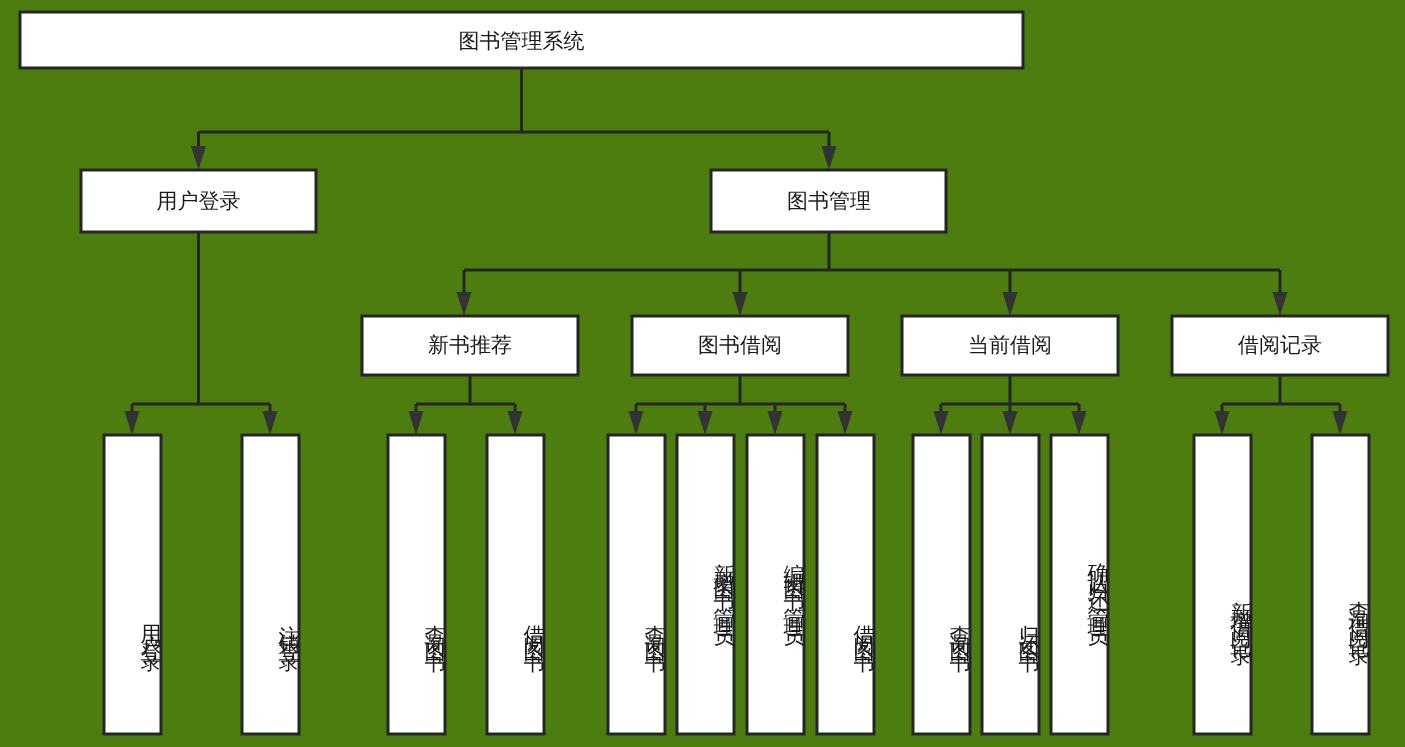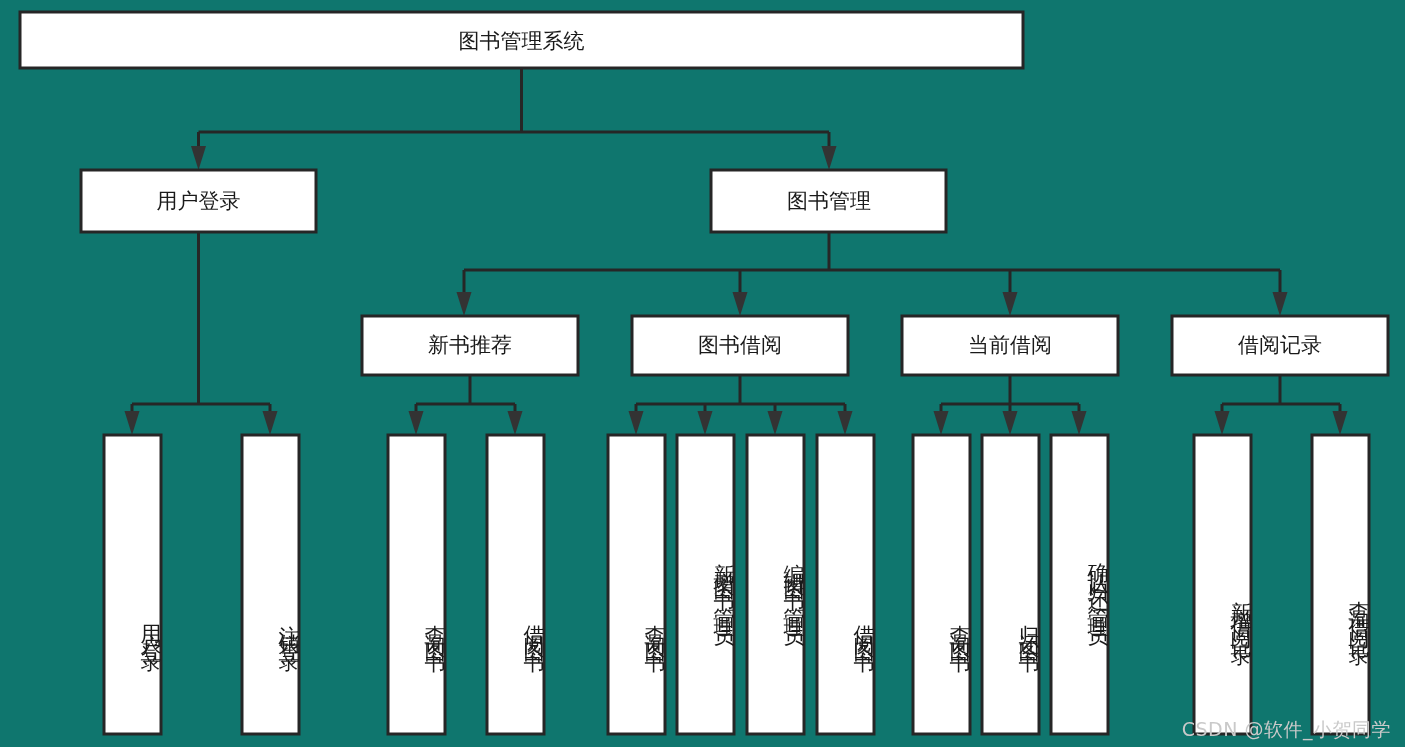--- a/index.html
+++ b/index.html
@@ -11,21 +11,21 @@
   body {
     width: 1405px;
     height: 747px;
     font-family: "DejaVu Sans", "Liberation Sans", sans-serif;
     overflow: hidden;
   }
   #diagram-root {
     position: relative;
     width: 1405px;
     height: 747px;
-    background: #0f766e;
+    background: #4d7c0f;
   }
   svg#flowchart {
     display: block;
     width: 1405px;
     height: 747px;
   }
   .node-rect {
     fill: #ffffff;
     stroke: #262626;
     stroke-width: 3;
@@ -218,14 +218,13 @@
       <div style="position: absolute; left: 677px; top: 445px; width: 57px; height: 283px; display: flex; align-items: flex-start; justify-content: center; writing-mode: vertical-rl; text-orientation: upright; font-family: &quot;DejaVu Sans&quot;, &quot;Liberation Sans&quot;, sans-serif; font-size: 21px; line-height: 1; letter-spacing: 9px; color: rgb(26, 26, 26); white-space: nowrap; overflow: hidden; pointer-events: none;">新增图书（管理员）</div>
       <div style="position: absolute; left: 747px; top: 445px; width: 57px; height: 283px; display: flex; align-items: flex-start; justify-content: center; writing-mode: vertical-rl; text-orientation: upright; font-family: &quot;DejaVu Sans&quot;, &quot;Liberation Sans&quot;, sans-serif; font-size: 21px; line-height: 1; letter-spacing: 9px; color: rgb(26, 26, 26); white-space: nowrap; overflow: hidden; pointer-events: none;">编辑图书（管理员）</div>
       <div style="position: absolute; left: 817px; top: 524.5px; width: 57px; height: 203.5px; display: flex; align-items: flex-start; justify-content: center; writing-mode: vertical-rl; text-orientation: upright; font-family: &quot;DejaVu Sans&quot;, &quot;Liberation Sans&quot;, sans-serif; font-size: 21px; line-height: 1; letter-spacing: 9px; color: rgb(26, 26, 26); white-space: nowrap; overflow: hidden; pointer-events: none;">借阅图书</div>
       <div style="position: absolute; left: 913px; top: 524.5px; width: 57px; height: 203.5px; display: flex; align-items: flex-start; justify-content: center; writing-mode: vertical-rl; text-orientation: upright; font-family: &quot;DejaVu Sans&quot;, &quot;Liberation Sans&quot;, sans-serif; font-size: 21px; line-height: 1; letter-spacing: 9px; color: rgb(26, 26, 26); white-space: nowrap; overflow: hidden; pointer-events: none;">查询图书</div>
       <div style="position: absolute; left: 982px; top: 524.5px; width: 57px; height: 203.5px; display: flex; align-items: flex-start; justify-content: center; writing-mode: vertical-rl; text-orientation: upright; font-family: &quot;DejaVu Sans&quot;, &quot;Liberation Sans&quot;, sans-serif; font-size: 21px; line-height: 1; letter-spacing: 9px; color: rgb(26, 26, 26); white-space: nowrap; overflow: hidden; pointer-events: none;">归还图书</div>
       <div style="position: absolute; left: 1051px; top: 445px; width: 57px; height: 283px; display: flex; align-items: flex-start; justify-content: center; writing-mode: vertical-rl; text-orientation: upright; font-family: &quot;DejaVu Sans&quot;, &quot;Liberation Sans&quot;, sans-serif; font-size: 21px; line-height: 1; letter-spacing: 9px; color: rgb(26, 26, 26); white-space: nowrap; overflow: hidden; pointer-events: none;">确认归还（管理员）</div>
       <div style="position: absolute; left: 1194px; top: 494.5px; width: 57px; height: 233.5px; display: flex; align-items: flex-start; justify-content: center; writing-mode: vertical-rl; text-orientation: upright; font-family: &quot;DejaVu Sans&quot;, &quot;Liberation Sans&quot;, sans-serif; font-size: 21px; line-height: 1; letter-spacing: 9px; color: rgb(26, 26, 26); white-space: nowrap; overflow: hidden; pointer-events: none;">新增借阅记录</div>
       <div style="position: absolute; left: 1312px; top: 494.5px; width: 57px; height: 233.5px; display: flex; align-items: flex-start; justify-content: center; writing-mode: vertical-rl; text-orientation: upright; font-family: &quot;DejaVu Sans&quot;, &quot;Liberation Sans&quot;, sans-serif; font-size: 21px; line-height: 1; letter-spacing: 9px; color: rgb(26, 26, 26); white-space: nowrap; overflow: hidden; pointer-events: none;">查询借阅记录</div>
     </div>
 
-  <div class="watermark">CSDN @软件_小贺同学</div>
 </div>
 
 </body></html>

